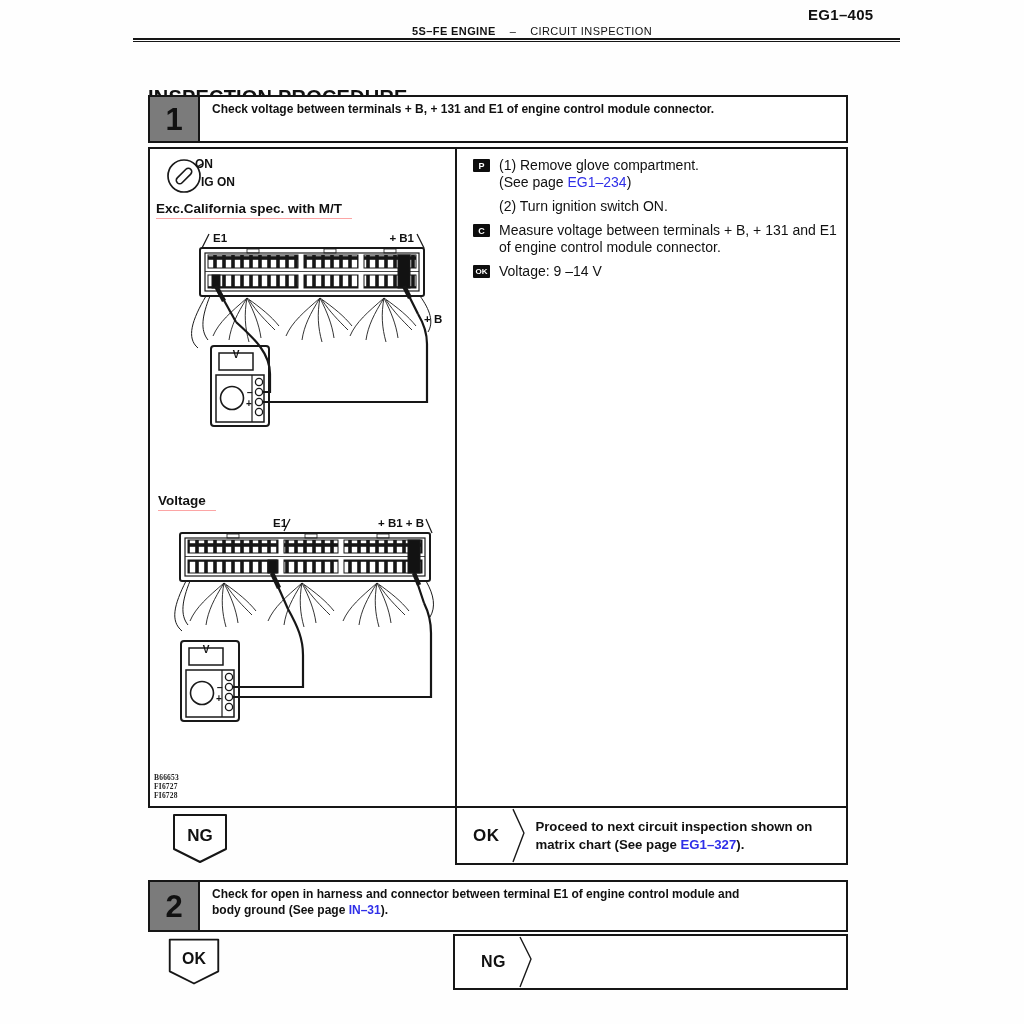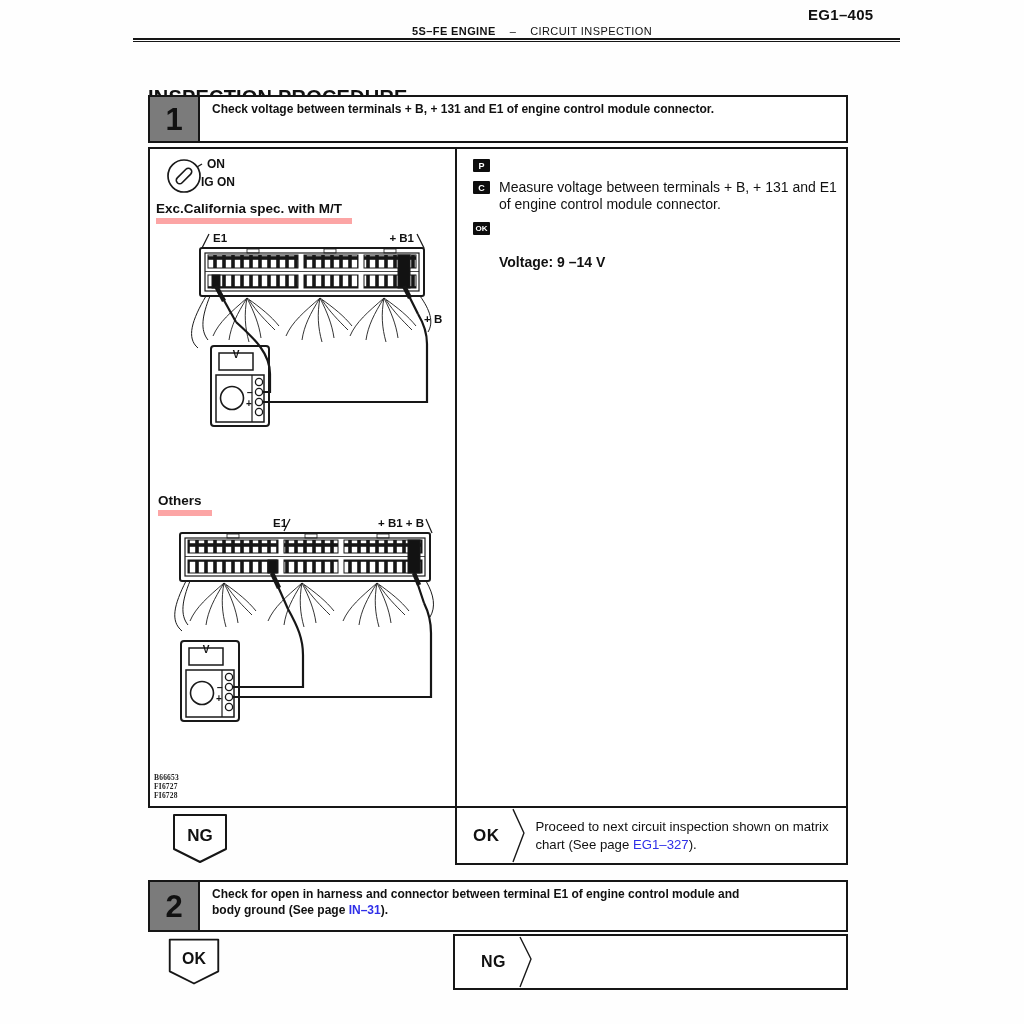--- a/index.html
+++ b/index.html
@@ -36,47 +36,47 @@
   .st2 { width:545px; }
 
   
   .mainbox { position:absolute; left:148px; top:147px; width:700px; height:661px; border:2px solid #161616; background:#fff; }
   .vdiv { position:absolute; left:305px; top:0; width:2px; height:100%; background:#161616; }
   .leftcol { position:absolute; left:0; top:0; width:305px; height:657px; }
   .rightcol { position:absolute; left:309px; top:0; width:387px; padding:8px 8px 0 14px; }
 
   
   .ign { position:absolute; left:14px; top:6px; }
-  .ign-on { position:absolute; left:57px; top:8px; font-size:12px; font-weight:bold; }
+  .ign-on { position:absolute; left:45px; top:8px; font-size:12px; font-weight:bold; }
   .ign-igon { position:absolute; left:51px; top:26px; font-size:12px; font-weight:bold; }
-  .dcap { position:absolute; font-size:13.5px; font-weight:bold; border-bottom:6px solid #fca5a5; padding:0 10px 2px 0; }
+  .dcap { position:absolute; font-size:13.5px; font-weight:bold; border-bottom:1px solid #fca5a5; padding:0 10px 2px 0; }
   .cap1 { left:6px; top:52px; }
   .cap2 { left:8px; top:344px; }
   .dsvg { position:absolute; left:2px; }
   .d1 { top:79px; }
   .d2 { top:366px; }
   .codes { position:absolute; left:4px; top:624px; font-size:7.5px; line-height:9px; font-weight:bold; color:#222; letter-spacing:0.2px;font-family:Liberation Serif, serif; }
 
   
   .prow { display:flex; align-items:flex-start; margin-bottom:7px; }
   .badge { flex:0 0 17px; height:13px; margin:2px 9px 0 0; background:#0d0d0d; color:#fff;
            font-size:9px; font-weight:bold; display:flex; align-items:center; justify-content:center;
            border-radius:1px; }
   .badge.okb { font-size:8px; letter-spacing:0; }
   .badge.empty { background:transparent; }
   .ptxt { font-size:14px; line-height:1.22; }
   .measure { width:345px; }
-  .spec { font-weight:bold;margin-top:34px; }
+  .spec { font-weight:normal; }
 
   
   .okrow { position:absolute; left:455px; top:806px; width:393px; height:59px; border:2px solid #161616;
            background:#fff; display:flex; align-items:center; }
   .okrow .biglbl { margin-left:16px; font-size:17px; font-weight:bold; letter-spacing:0.5px; }
   .okrow .chev { margin-left:10px; }
-  .okrow .rtext { margin-left:8px; width:312px; font-size:13.2px; font-weight:normal; line-height:1.3; }
+  .okrow .rtext { margin-left:8px; width:312px; font-size:13.2px; font-weight:bold; line-height:1.3; }
 
   .ngrow { position:absolute; left:453px; top:934px; width:395px; height:56px; border:2px solid #161616;
            background:#fff; display:flex; align-items:center; }
   .ngrow .biglbl { margin-left:26px; font-size:16px; font-weight:bold; letter-spacing:0.5px; }
   .ngrow .chev { margin-left:12px; }
   .ngrow .rtext { margin-left:10px; font-size:14px; font-weight:bold; }
 
   .pent { position:absolute; }
   .pent1 { left:170px; top:812px; }
   .pent2 { left:166px; top:936px; }
@@ -187,21 +187,21 @@
         <g stroke="#161616" fill="none" stroke-width="2.2">
           <path d="M84,94 C104,112 118,126 118,146 L118,164 L111,164"></path>
           <path d="M266,86 C272,96 275,104 275,116 L275,174 L111,174"></path>
         </g>
         <use href="#meter" x="58" y="117"></use>
         <text class="mlabel" x="84" y="130" text-anchor="middle">V</text>
         <text class="mlabel" x="95" y="168">−</text>
         <text class="mlabel" x="94" y="179">+</text>
       </svg>
 
-      <div class="dcap cap2">Others</div>
+      <div class="dcap cap2">Voltage</div>
 
       <svg class="dsvg d2" width="303" height="252" viewBox="0 0 303 252">
         <g stroke="#191919" fill="none">
           <line x1="132" y1="16" x2="138" y2="4" stroke-width="1.2"></line>
           <line x1="274" y1="4" x2="280" y2="18" stroke-width="1.2"></line>
           <rect x="28" y="18" width="250" height="48" rx="2" stroke-width="2"></rect>
           <rect x="33" y="23" width="240" height="38" stroke-width="1.2"></rect>
           <rect x="75" y="19" width="12" height="4" stroke-width="0.8"></rect>
           <rect x="153" y="19" width="12" height="4" stroke-width="0.8"></rect>
           <rect x="225" y="19" width="12" height="4" stroke-width="0.8"></rect>
@@ -246,20 +246,30 @@
         <div>FI6727</div>
         <div>FI6728</div>
       </div>
     </div>
 
     <div class="vdiv"></div>
 
     <div class="rightcol">
       <div class="prow">
         <span class="badge">P</span>
+        <div class="ptxt">
+          <div>(1) Remove glove compartment.</div>
+          <div>
+            <span>(See page </span><a class="link">EG1–234</a><span>)</span>
+          </div>
+        </div>
+      </div>
+      <div class="prow">
+        <span class="badge empty"></span>
+        <div class="ptxt">(2) Turn ignition switch ON.</div>
       </div>
       <div class="prow">
         <span class="badge">C</span>
         <div class="ptxt measure">Measure voltage between terminals + B, + 131 and E1 of engine control module connector.</div>
       </div>
       <div class="prow">
         <span class="badge okb">OK</span>
         <div class="ptxt spec">Voltage: 9 –14 V</div>
       </div>
     </div>

